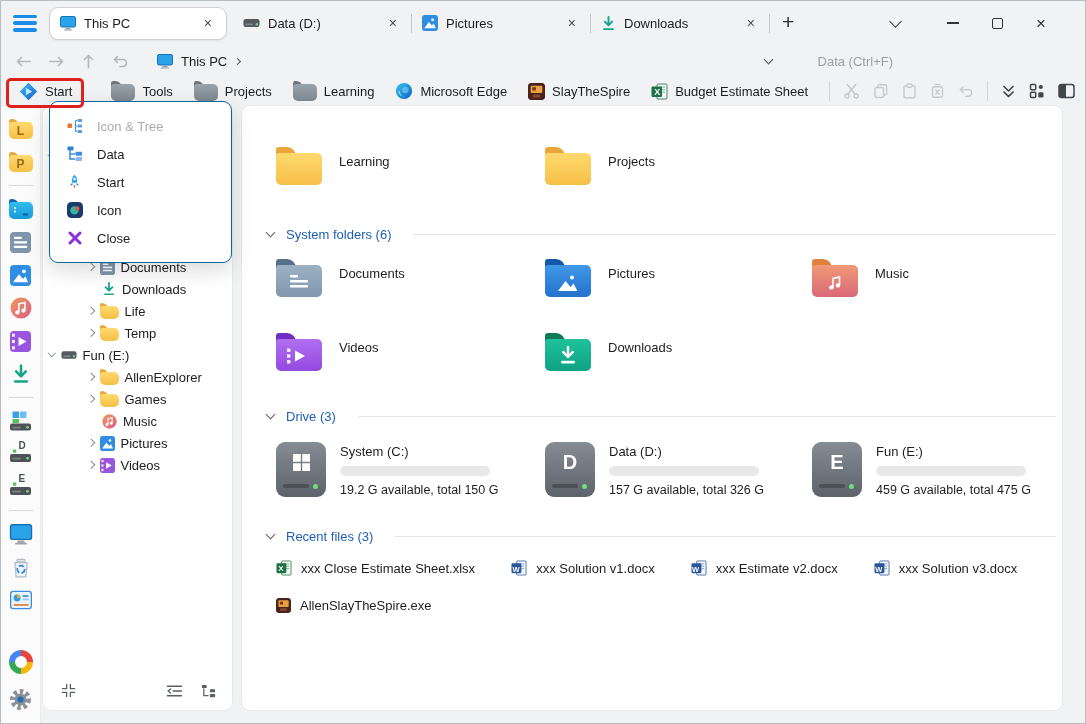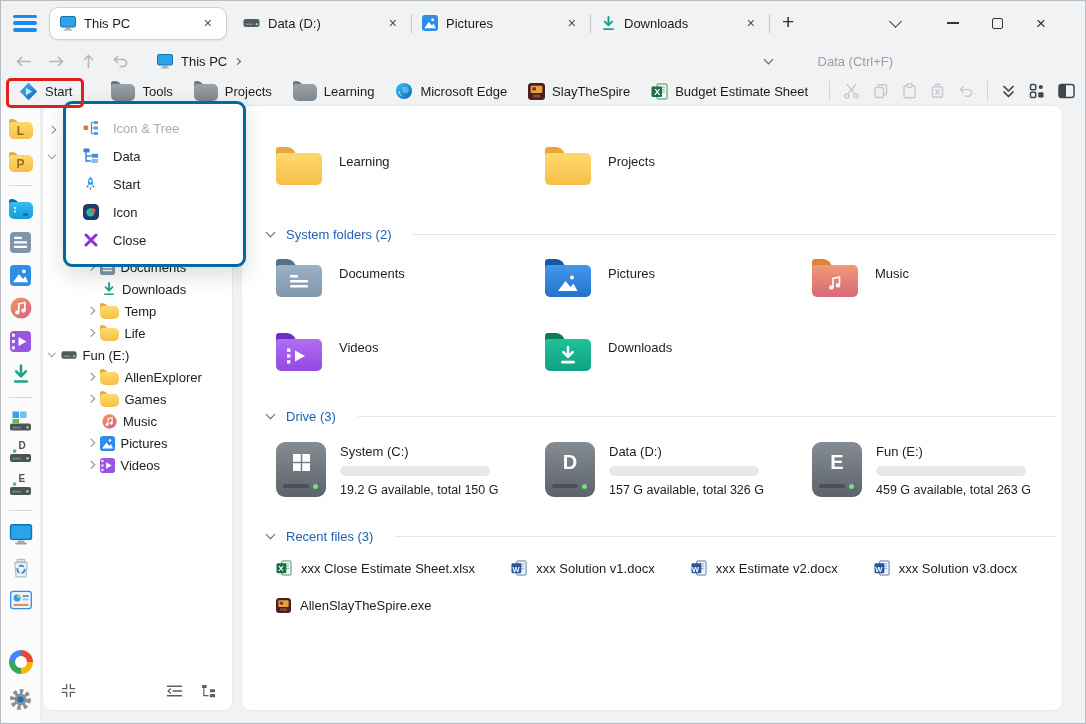--- a/index.html
+++ b/index.html
@@ -93,21 +93,21 @@
   .drv .led{position:absolute;right:8px;bottom:8px;width:5px;height:5px;border-radius:50%;background:#6fe07a}
   .dinfo{display:flex;flex-direction:column;gap:7px;padding-top:2px}
   .dbar{width:150px;height:10px;border-radius:5px;background:#e8e8e8;overflow:hidden}
   .dfill{height:100%;border-radius:5px;background:#2f9ce8}
   .dcap{font-size:12.5px;color:#1d1d1f}
   .rrow{display:flex;align-items:center;padding:16px 0 0 34px}
   .rfile{display:flex;align-items:center;gap:9px;margin-right:36px}
   .rrow.second{padding-top:22px}
 
   
-  .menu{position:absolute;left:62px;top:100px;width:183px;background:#fff;border:3px solid #0369a1;border-radius:9px;box-shadow:0 8px 22px rgba(0,0,0,.14);padding:10px 0;z-index:50}
+  .menu{position:absolute;left:48px;top:100px;width:183px;background:#fff;border:1px solid #0369a1;border-radius:9px;box-shadow:0 8px 22px rgba(0,0,0,.14);padding:10px 0;z-index:50}
   .mitem{display:flex;align-items:center;gap:14px;height:28px;padding:0 16px;color:#222;cursor:pointer}
   .mitem.disabled{color:#a9abad}
   .mic{width:17px;display:flex;justify-content:center;flex:none}
 
   .sq-icon{border-radius:3px}
   svg{display:block}
 </style>
 </head>
 <body>
 
@@ -525,26 +525,26 @@
       <span class="nochev"></span>
       <svg width="14" height="14" viewBox="0 0 14 14">
           <path d="M7 1 v6.8 M3.6 5.2 L7 8.6 L10.4 5.2" stroke="#17a589" stroke-width="1.8" fill="none" stroke-linecap="round" stroke-linejoin="round"></path>
           <rect x="2" y="11.4" width="10" height="1.7" rx=".8" fill="#17a589"></rect>
         </svg>
       <span>Downloads</span>
     </div>
     <div class="trow lv1">
       <span class="chev r"></span>
       <span class="fld sm f-yellow"></span>
-      <span>Temp</span>
+      <span>Life</span>
     </div>
     <div class="trow lv1">
       <span class="chev r"></span>
       <span class="fld sm f-yellow"></span>
-      <span>Life</span>
+      <span>Temp</span>
     </div>
     <div class="trow">
       <span class="chev d"></span>
       <svg width="16" height="10" viewBox="0 0 17 10">
           <rect x="0.5" y="1" width="16" height="8" rx="2.2" fill="#555a60"></rect>
           <rect x="2.5" y="5.6" width="7.5" height="1.5" rx=".7" fill="#82888e"></rect>
           <circle cx="13.8" cy="6.3" r="1.2" fill="#6fe07a"></circle>
         </svg>
       <span>Fun (E:)</span>
     </div>
@@ -626,21 +626,21 @@
         <span class="flabel">Learning</span>
       </div>
       <div class="fitem">
         <span class="fld f-yellow"></span>
         <span class="flabel">Projects</span>
       </div>
     </div>
 
     <div class="shead">
       <span class="chev d"></span>
-      <span class="stitle">System folders (2)</span>
+      <span class="stitle">System folders (6)</span>
       <span class="sline"></span>
     </div>
     <div class="sgrid">
       <div class="fitem">
         <span class="fld f-docs">
             <span class="g">
               <svg width="26" height="16" viewBox="0 0 26 16">
                 <rect x="4" y="1" width="8" height="2.6" rx="1" fill="#fff"></rect>
                 <rect x="4" y="6" width="18" height="2.6" rx="1" fill="#fff"></rect>
                 <rect x="4" y="11" width="18" height="2.6" rx="1" fill="#fff"></rect>
@@ -734,21 +734,21 @@
         </span>
       </div>
       <div class="drive">
         <span class="drv">
           <span class="dletter">E</span>
           <span class="led"></span>
         </span>
         <span class="dinfo">
           <span>Fun (E:)</span>
           <span class="dbar"><span class="dfill" style="width: 3.5%;"></span></span>
-          <span class="dcap">459 G available, total 263 G</span>
+          <span class="dcap">459 G available, total 475 G</span>
         </span>
       </div>
     </div>
 
     <div class="shead">
       <span class="chev d"></span>
       <span class="stitle">Recent files (3)</span>
       <span class="sline"></span>
     </div>
     <div class="rrow">

